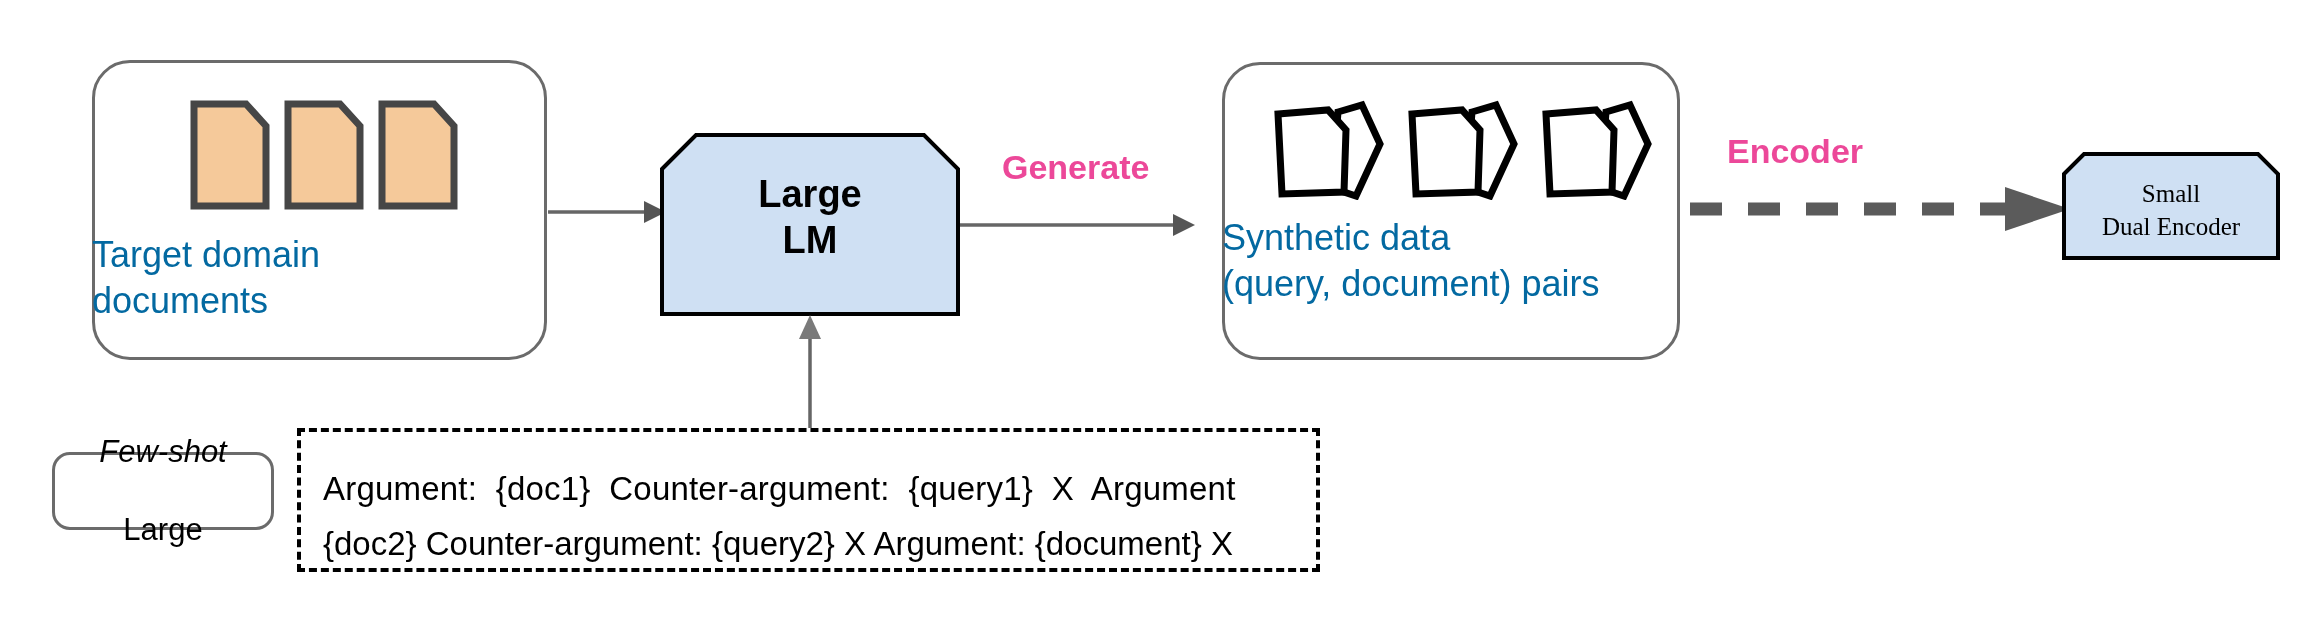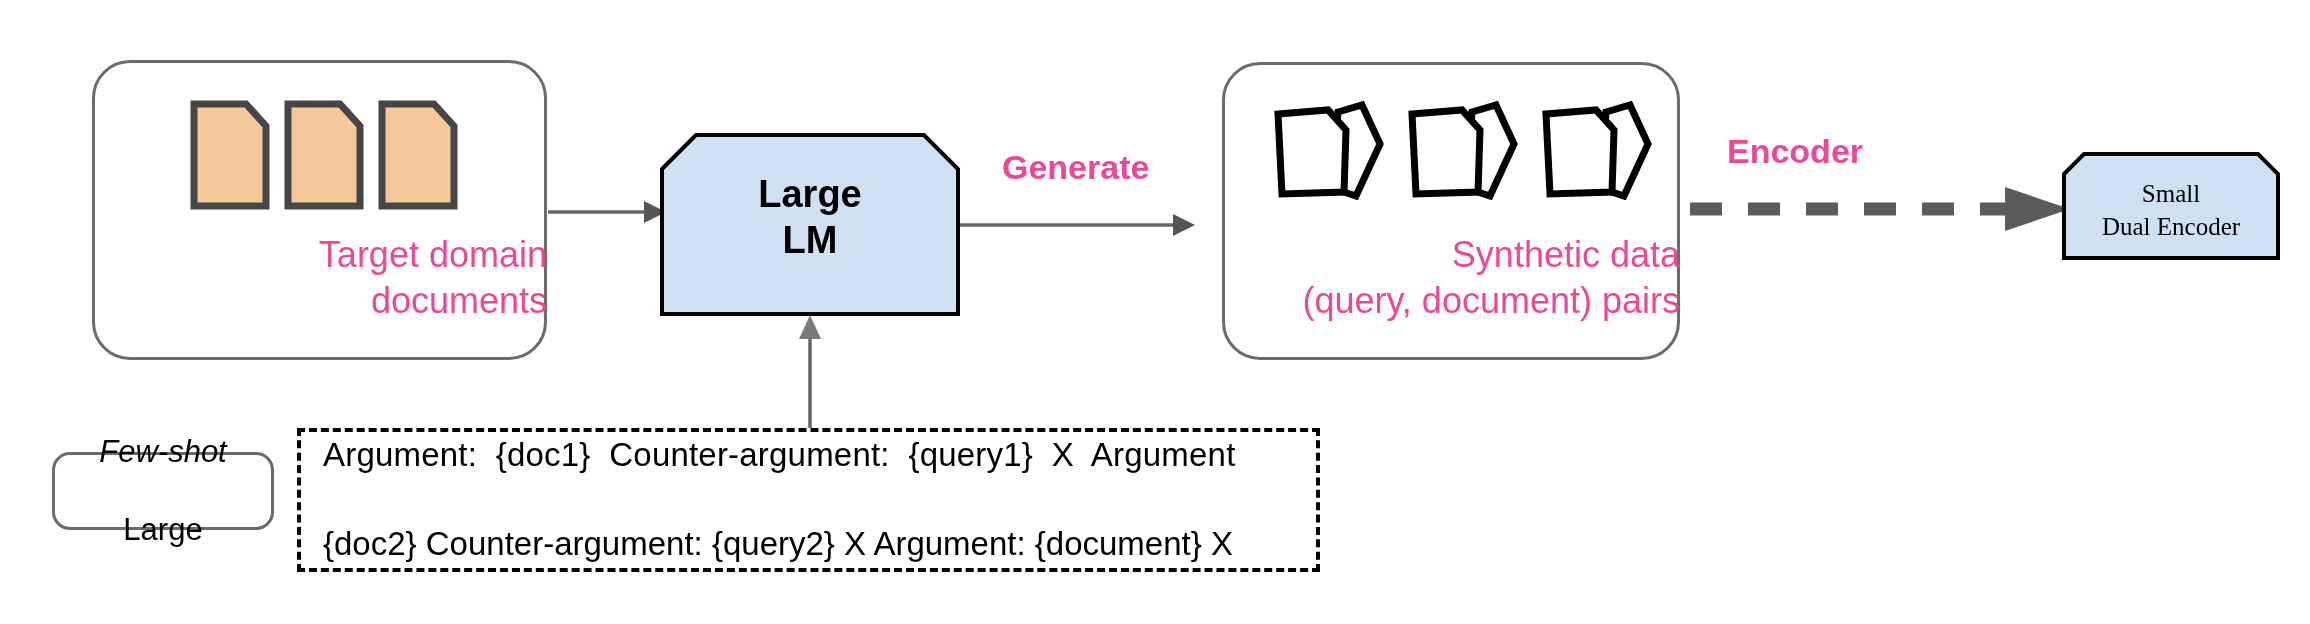--- a/index.html
+++ b/index.html
@@ -24,24 +24,24 @@
   
   .group-box {
     border: 3px solid #6b6b6b;
     border-radius: 38px;
     background: #ffffff;
     box-sizing: border-box;
   }
 
   
   .caption {
-    text-align: right;
+    text-align: left;
     font-size: 36px;
     line-height: 1.28;
-    color: #ec4899;
+    color: #0369a1;
     white-space: pre-line;
   }
   .edge-label {
     font-size: 34px;
     color: #ec4899;
     white-space: nowrap;
     font-weight: bold;
   }
 
   
@@ -87,22 +87,23 @@
   }
   .pill .line-italic { font-style: italic; }
 
   
   .dashed-box {
     border: 4px dashed #000000;
     background: #ffffff;
     box-sizing: border-box;
     display: flex;
     flex-direction: column;
-    justify-content: space-between;
+    justify-content: flex-end;
     padding: 0 22px;
+    gap: 8px;
   }
   .prompt-line {
     font-size: 33px;
     line-height: 1.42;
     color: #000000;
     white-space: pre;
   }
   .prompt-line.l1 { letter-spacing: 0.2px; }
 </style>
 </head>
@@ -161,21 +162,21 @@
         <path d="M66 12 L90 5 L108 44 L84 96 L60 88 Z" fill="#ffffff" stroke="#000000" stroke-width="7" stroke-linejoin="miter"></path>
         <path d="M6 14 L56 10 L74 30 L72 92 L10 94 Z" fill="#ffffff" stroke="#000000" stroke-width="7" stroke-linejoin="miter"></path>
       </svg>
       <svg width="112" height="100" viewBox="0 0 112 100">
         <path d="M66 12 L90 5 L108 44 L84 96 L60 88 Z" fill="#ffffff" stroke="#000000" stroke-width="7" stroke-linejoin="miter"></path>
         <path d="M6 14 L56 10 L74 30 L72 92 L10 94 Z" fill="#ffffff" stroke="#000000" stroke-width="7" stroke-linejoin="miter"></path>
       </svg>
     </div>
   </div>
 
-  <div class="abs caption" style="left:1222px; top:232px; width:458px;">Synthetic data
+  <div class="abs caption" style="left:1222px; top:215px; width:458px;">Synthetic data
 (query, document) pairs</div>
 
   <div class="abs edge-label" style="left:1727px; top:132px;">Encoder</div>
 
   <svg class="abs" style="left:1690px; top:185px;" width="380" height="48">
     <line x1="0" y1="24" x2="315" y2="24" stroke="#5b5b5b" stroke-width="13" stroke-dasharray="32 26" stroke-linecap="butt"></line>
     <polygon points="315,2 380,24 315,46" fill="#5b5b5b"></polygon>
   </svg>
 
   <div class="abs" style="left:2062px; top:152px;font-family:Liberation Serif, serif;">

